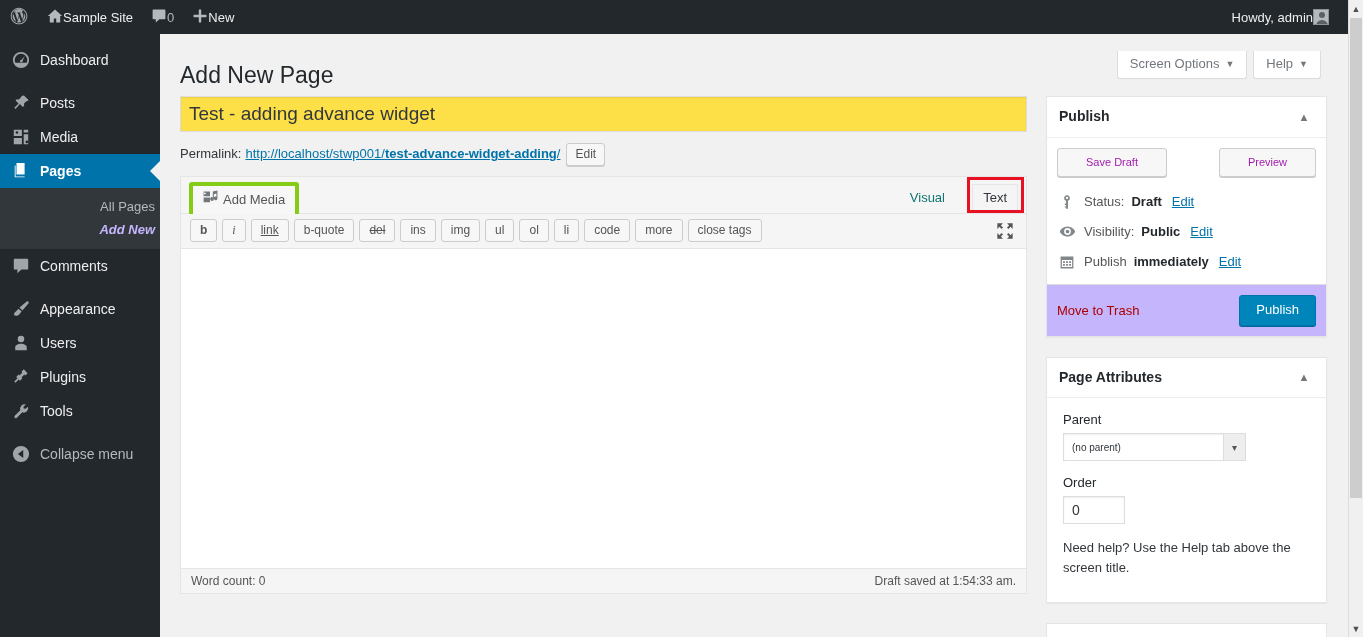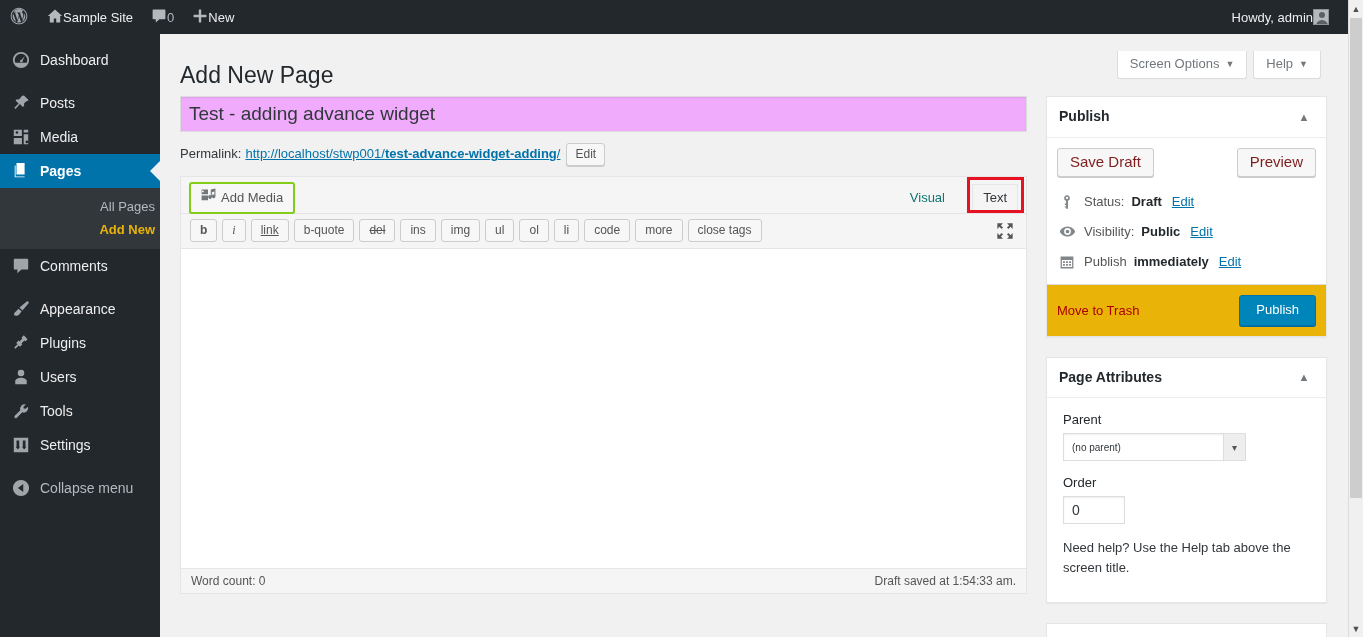--- a/index.html
+++ b/index.html
@@ -80,21 +80,21 @@
     content: ""; position: absolute; right: 0; top: 7px;
     border-style: solid; border-width: 10px 10px 10px 0;
     border-color: transparent #f1f1f1 transparent transparent;
   }
   .menu-sep { height: 9px; }
   .submenu { background: #32373c; padding: 7px 0 8px 0; }
   .submenu-item {
     padding: 4px 5px 4px 34px;
     font-size: 13px; color: #b4b9be; cursor: pointer; text-align: right;
   }
-  .submenu-item.current { color: #eab308; font-weight: 600; }
+  .submenu-item.current { color: #c4b5fd; font-weight: 600; font-style: italic; }
   .collapse-item { color: #b4b9be; }
 
   
   #wpbody {
     position: absolute; top: 34px; left: 160px;
     width: 1190px; height: 603px;
     background: #f1f1f1;
   }
 
   
@@ -124,21 +124,21 @@
   
   #titlediv {
     position: absolute; left: 20px; top: 62px;
     width: 847px;
   }
   #title-input {
     width: 847px; height: 36px;
     padding: 3px 8px;
     font-size: 19px; line-height: 30px;
     color: #32373c;
-    background: #f0abfc;
+    background: #fde047;
     border: 1px solid #ddd;
     box-shadow: inset 0 1px 2px rgba(0,0,0,.07);
     outline: none;
     font-family: "Liberation Sans", sans-serif;
     border-radius: 0;
   }
   #permalink-row {
     position: absolute; left: 20px; top: 108px;
     font-size: 13px; color: #32373c;
     display: flex; align-items: center; gap: 0;
@@ -170,21 +170,21 @@
   #ed-toolbar-top {
     height: 37px;
     background: #f5f5f5;
     border-bottom: 1px solid #e5e5e5;
     position: relative;
   }
   #add-media-btn {
     position: absolute; left: 8px; top: 5px;
     display: flex; align-items: center; gap: 5px;
     background: #f7f7f7;
-    border: 2px solid #84cc16;
+    border: 4px solid #84cc16;
     border-radius: 3px;
     color: #555;
     font-size: 13px;
     padding: 3px 10px 4px 9px;
     cursor: pointer;
     box-shadow: 0 1px 0 #ccc;
     line-height: 18px;
   }
 
   .ed-tab {
@@ -292,23 +292,23 @@
     width: 20px; text-align: center;
   }
   #publish-actions {
     display: flex; justify-content: space-between;
     padding: 10px 10px 10px 10px;
   }
   .btn-secondary {
     background: #f7f7f7;
     border: 1px solid #ccc;
     border-radius: 3px;
-    color: #7f1d1d;
-    font-size: 15px;
-    padding: 4px 12px 5px;
+    color: #a21caf;
+    font-size: 11px;
+    padding: 4px 28px 5px;
     cursor: pointer;
     box-shadow: 0 1px 0 #ccc;
     line-height: 18px;
   }
   .misc-pub {
     display: flex; align-items: center;
     padding: 4px 10px 4px 10px;
     font-size: 13px; color: #555;
     gap: 7px; line-height: 22px;
   }
@@ -320,21 +320,21 @@
   .misc-pub b { color: #23282d; }
   .edit-link {
     color: #0073aa; text-decoration: underline; cursor: pointer;
     margin-left: 3px;
   }
   #major-publishing-actions {
     display: flex; align-items: center;
     justify-content: space-between;
     padding: 10px 10px 10px 10px;
     border-top: 1px solid #ddd;
-    background: #eab308;
+    background: #c4b5fd;
     margin-top: 7px;
   }
   #trash-link {
     color: #a00; text-decoration: none; cursor: pointer;
     font-size: 13px;
   }
   .btn-primary {
     background: #0085ba;
     border: 1px solid #0073aa;
     border-radius: 3px;
@@ -523,52 +523,44 @@
       <svg width="18" height="18" viewBox="0 0 20 20" fill="currentColor">
         <path d="M18.2 1.9c-.6-.6-1.5-.6-2.1 0L8.3 8.4l3.3 3.3 6.6-7.7c.6-.6.6-1.5 0-2.1zM7.3 9.6L4 13c-1.2.6-1.6 2-2 3.5.9.9 2.1 1.3 3.5 1 1.4-.3 2.6-1 3.1-2.2l2.1-2.4-3.4-3.3z"></path>
       </svg>
     </span>
     <span>Appearance</span>
   </div>
 
   <div class="menu-item">
     <span class="mi-icon">
       <svg width="18" height="18" viewBox="0 0 20 20" fill="currentColor">
+        <path d="M10 9.3a3.6 3.6 0 100-7.3 3.6 3.6 0 000 7.3zm0 1.5c-3.1 0-6.4 1.6-6.4 3.6V18h12.8v-3.6c0-2-3.3-3.6-6.4-3.6z"></path>
+      </svg>
+    </span>
+    <span>Users</span>
+  </div>
+
+  <div class="menu-item">
+    <span class="mi-icon">
+      <svg width="18" height="18" viewBox="0 0 20 20" fill="currentColor">
         <path d="M13.1 1.5l-2.6 2.6 1 1-3.2 3.2-1-1-2.6 2.6 1.4 1.4-3.6 3.6 1.4 1.4 3.6-3.6 1.4 1.4 2.6-2.6-1-1 3.2-3.2 1 1 2.6-2.6-4.2-4.2z"></path>
       </svg>
     </span>
     <span>Plugins</span>
   </div>
 
   <div class="menu-item">
     <span class="mi-icon">
       <svg width="18" height="18" viewBox="0 0 20 20" fill="currentColor">
-        <path d="M10 9.3a3.6 3.6 0 100-7.3 3.6 3.6 0 000 7.3zm0 1.5c-3.1 0-6.4 1.6-6.4 3.6V18h12.8v-3.6c0-2-3.3-3.6-6.4-3.6z"></path>
-      </svg>
-    </span>
-    <span>Users</span>
-  </div>
-
-  <div class="menu-item">
-    <span class="mi-icon">
-      <svg width="18" height="18" viewBox="0 0 20 20" fill="currentColor">
         <path d="M17.8 5.3a5 5 0 01-6.4 6.2l-6 6.1a1.6 1.6 0 11-2.3-2.3l6.1-6a5 5 0 016.2-6.4L12.7 5.2l.3 2 2 .3 2.8-2.2z"></path>
       </svg>
     </span>
     <span>Tools</span>
   </div>
 
-  <div class="menu-item">
-    <span class="mi-icon">
-      <svg width="18" height="18" viewBox="0 0 20 20" fill="currentColor">
-        <path d="M2 2h16v16H2V2zm3 3v7H4l2.5 3L9 12H8V5H5zm7 0v7h-1l2.5 3L16 12h-1V5h-3z"></path>
-      </svg>
-    </span>
-    <span>Settings</span>
-  </div>
 
   <div class="menu-sep"></div>
 
   <div class="menu-item collapse-item">
     <span class="mi-icon">
       <svg width="18" height="18" viewBox="0 0 20 20" fill="currentColor">
         <path d="M10 1a9 9 0 100 18 9 9 0 000-18zm2.5 4.5v9L6.5 10z"></path>
       </svg>
     </span>
     <span>Collapse menu</span>

